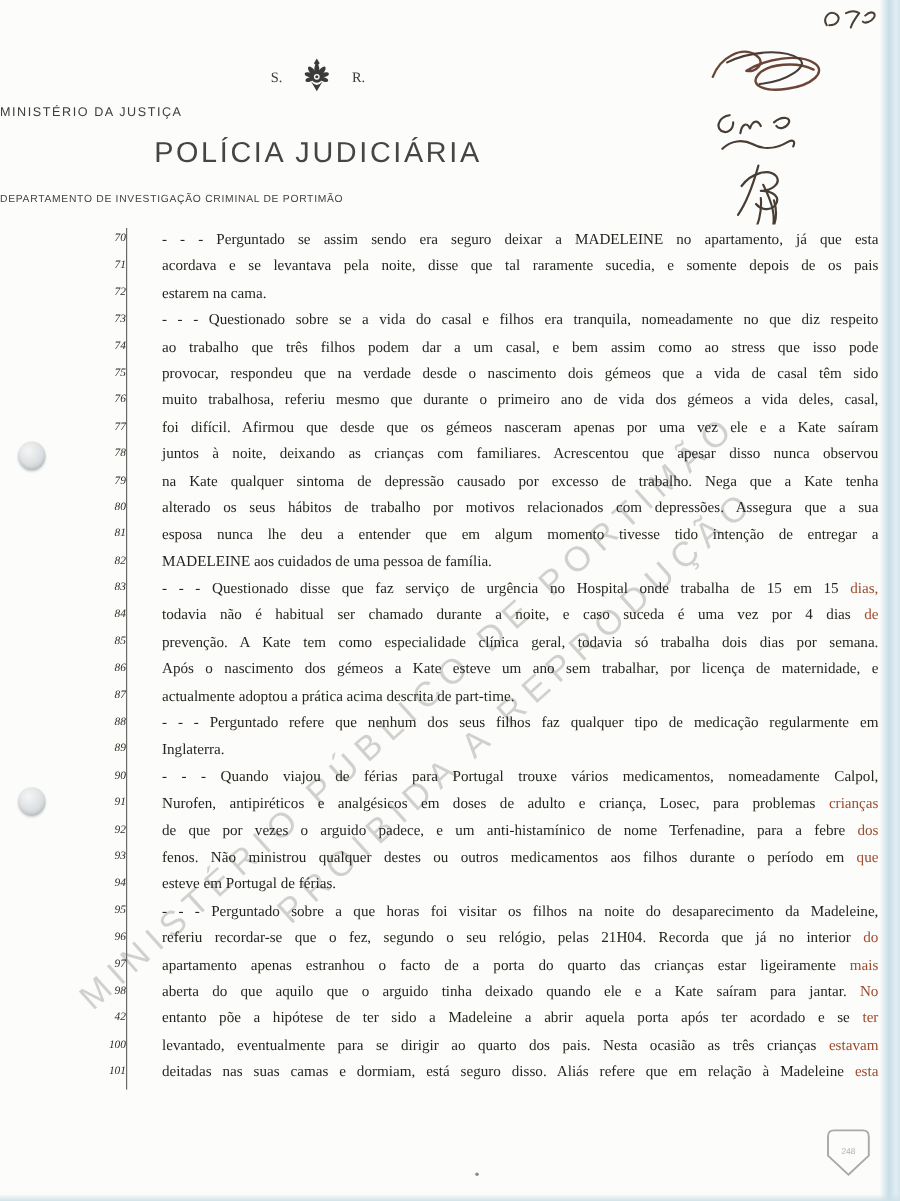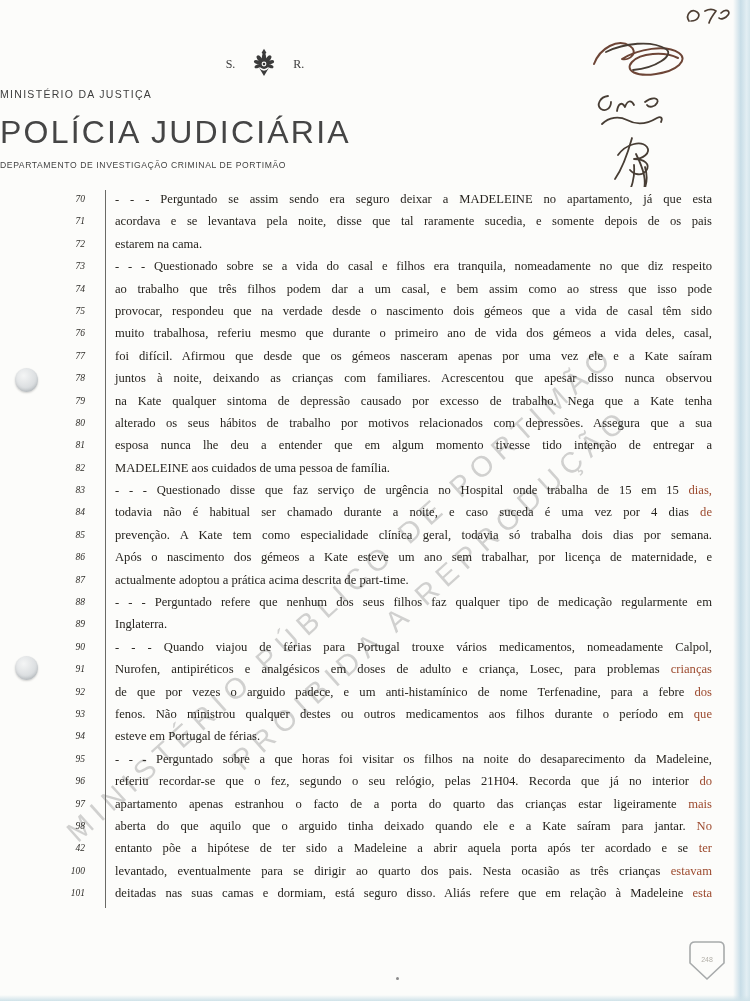--- a/index.html
+++ b/index.html
@@ -53,37 +53,37 @@
     position:absolute; top:48px; left:0; width:530px;
     display:flex; justify-content:center; align-items:center; gap:13px;
     color:#3c3c3c; font-size:12px;
   }
   .ministry {
     position:absolute; top:88px; left:0; width:530px; 
     font-family:"Liberation Sans", sans-serif;
     font-size:10.5px; letter-spacing:1.3px; color:#3d3d3d;
   }
   .pj-title {
-    position:absolute; top:114px; left:0; width:530px; text-align:left;
+    position:absolute; top:114px; left:0; width:530px; text-align:center;
     font-family:"Liberation Sans", sans-serif;
-    font-size:32px; letter-spacing:2.2px; color:#454545; font-weight:400;
+    font-size:24px; letter-spacing:2.2px; color:#454545; font-weight:400;
   }
   .department {
     position:absolute; top:160px; left:0; width:530px; text-align:left;
     font-family:"Liberation Sans", sans-serif;
     font-size:8.6px; letter-spacing:0.6px; color:#424242;
   }
 
   
   .textblock { position:absolute; left:0; top:188px; width:750px; z-index:2; }
   .vrule {
     position:absolute; left:105px; top:2px; width:1px; height:718px;
     background:#6a6a66;
   }
-  .row { display:flex; height:22.4px; align-items:flex-start; }
+  .row { display:flex; height:22.4px; align-items:flex-start;padding-left:20px; }
   .num {
     flex:none; width:85px; text-align:right;
     font-style:italic; font-size:9.5px; color:#2e2c28; line-height:22.4px;
   }
   .txt {
     margin:0 12px 0 30px; width:597px;
     font-size:12.6px; line-height:22.4px; color:#27241f;
     text-align:justify; text-align-last:justify;
   }
   .txt.para-end { text-align-last:left; }

